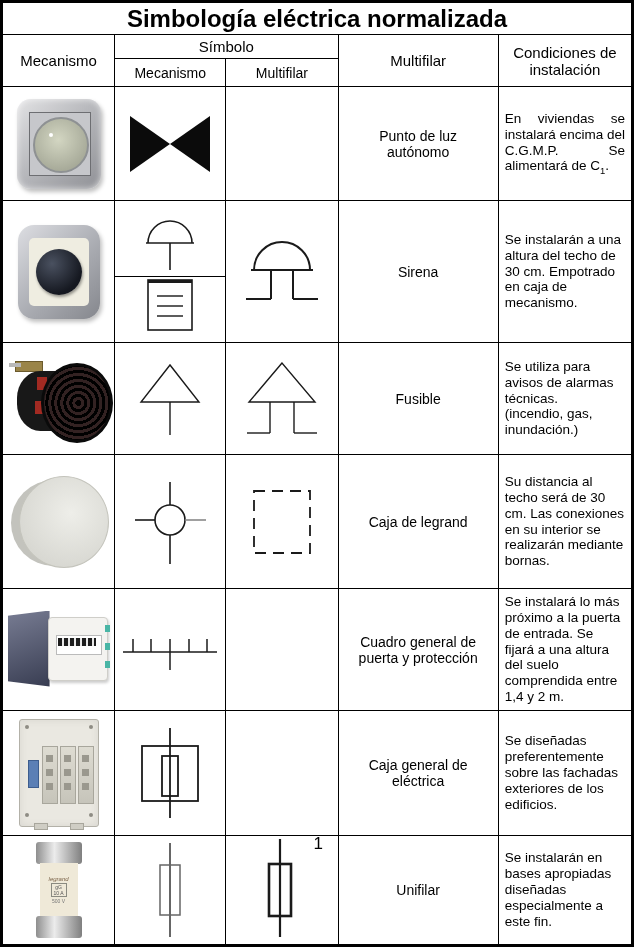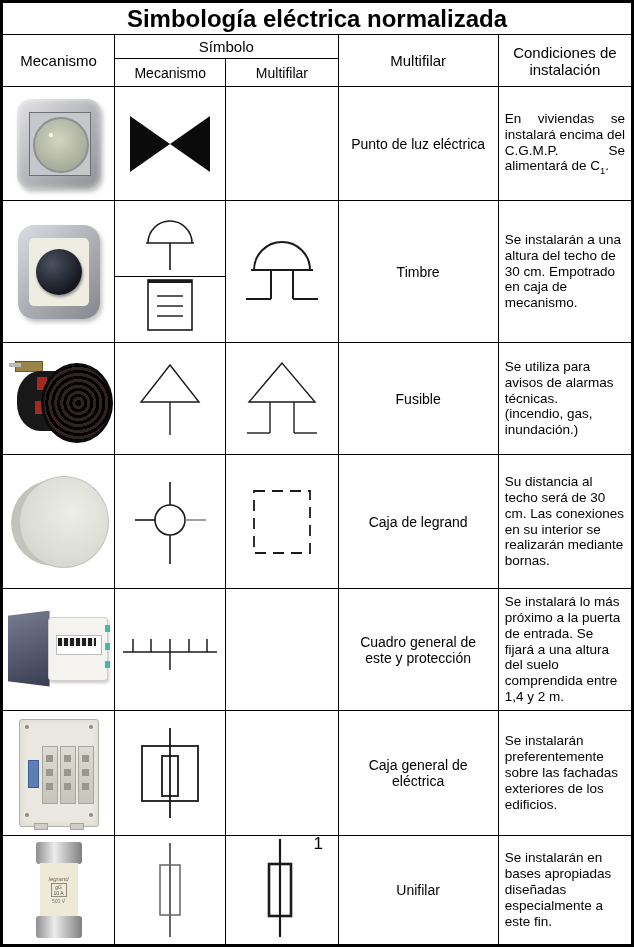--- a/index.html
+++ b/index.html
@@ -115,21 +115,21 @@
     </td>
     <td class="cell-sym">
       <div class="symwrap">
         <svg width="82" height="58" viewBox="0 0 82 58">
                 <polygon points="1,1 1,57 41,29" fill="#0b0b0b"></polygon>
                 <polygon points="81,1 81,57 41,29" fill="#0b0b0b"></polygon>
               </svg>
       </div>
     </td>
     <td class="cell-sym"></td>
-    <td class="cell-sig">Punto de luz eléctrica</td>
+    <td class="cell-sig">Punto de luz autónomo</td>
     <td class="cell-cond justify">
       <span>En viviendas se instalará encima del C.G.M.P. Se alimentará de C</span><sub>1</sub><span>.</span>
     </td>
   </tr>
 
   <tr style="height:142px;">
     <td class="cell-mec">
       <div class="ph ph-bell">
         <div class="plate"></div>
         <div class="btn"></div>
@@ -160,21 +160,21 @@
         <svg width="92" height="72" viewBox="0 0 92 72" fill="none" stroke="#1a1a1a" stroke-width="2">
                 <path d="M 18,34 A 28,28 0 0 1 74,34"></path>
                 <path d="M 15,34 H 77"></path>
                 <path d="M 35,34 V 63"></path>
                 <path d="M 57,34 V 63"></path>
                 <path d="M 35,63 H 10"></path>
                 <path d="M 57,63 H 82"></path>
               </svg>
       </div>
     </td>
-    <td class="cell-sig">Timbre</td>
+    <td class="cell-sig">Sirena</td>
     <td class="cell-cond">Se instalarán a una altura del techo de 30 cm. Empotrado en caja de mecanismo.</td>
   </tr>
 
   <tr style="height:112px;">
     <td class="cell-mec">
       <div class="ph ph-siren">
         <div class="bracket"></div>
         <div class="screw"></div>
         <div class="body"></div>
         <div class="slot s1"></div>
@@ -254,21 +254,21 @@
                 <path d="M 13,13 V 26"></path>
                 <path d="M 31,13 V 26"></path>
                 <path d="M 50,13 V 26"></path>
                 <path d="M 69,13 V 26"></path>
                 <path d="M 87,13 V 26"></path>
                 <path d="M 50,26 V 44"></path>
               </svg>
       </div>
     </td>
     <td class="cell-sym"></td>
-    <td class="cell-sig">Cuadro general de este y protección</td>
+    <td class="cell-sig">Cuadro general de puerta y protección</td>
     <td class="cell-cond">Se instalará lo más próximo a la puerta de entrada. Se fijará a una altura del suelo comprendida entre 1,4 y 2 m.</td>
   </tr>
 
   <tr style="height:125px;">
     <td class="cell-mec">
       <div class="ph ph-cgp">
         <div class="screw sc1"></div>
         <div class="screw sc2"></div>
         <div class="screw sc3"></div>
         <div class="screw sc4"></div>
@@ -284,21 +284,21 @@
       <div class="symwrap">
         <svg width="72" height="100" viewBox="0 0 72 100" fill="none" stroke="#1a1a1a" stroke-width="1.8">
                 <path d="M 36,5 V 95"></path>
                 <rect x="8" y="23" width="56" height="55"></rect>
                 <rect x="28" y="33" width="16" height="40"></rect>
               </svg>
       </div>
     </td>
     <td class="cell-sym"></td>
     <td class="cell-sig">Caja general de eléctrica</td>
-    <td class="cell-cond">Se instalarán preferentemente sobre las fachadas exteriores de los edificios.</td>
+    <td class="cell-cond">Se diseñadas preferentemente sobre las fachadas exteriores de los edificios.</td>
   </tr>
 
   <tr style="height:110px;">
     <td class="cell-mec">
       <div class="ph ph-fuse">
         <div class="cap capt"></div>
         <div class="bodyc">
           <span class="brand">legrand</span>
           <span class="ratebox"><span>gG</span><br><span>10 A</span></span>
           <span class="volt">500 V</span>

